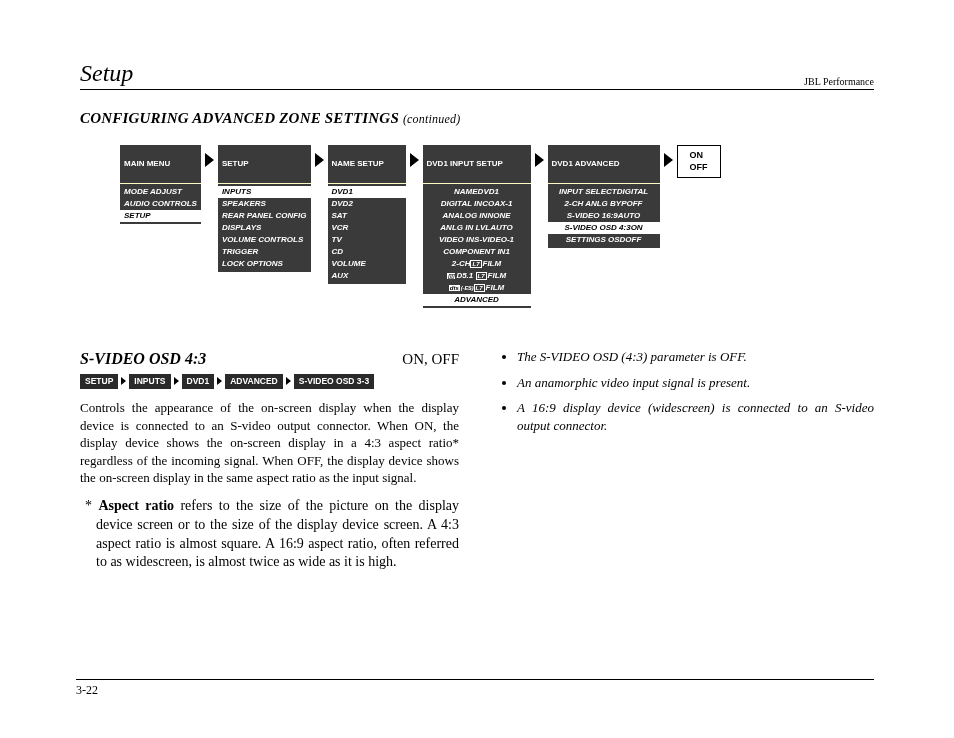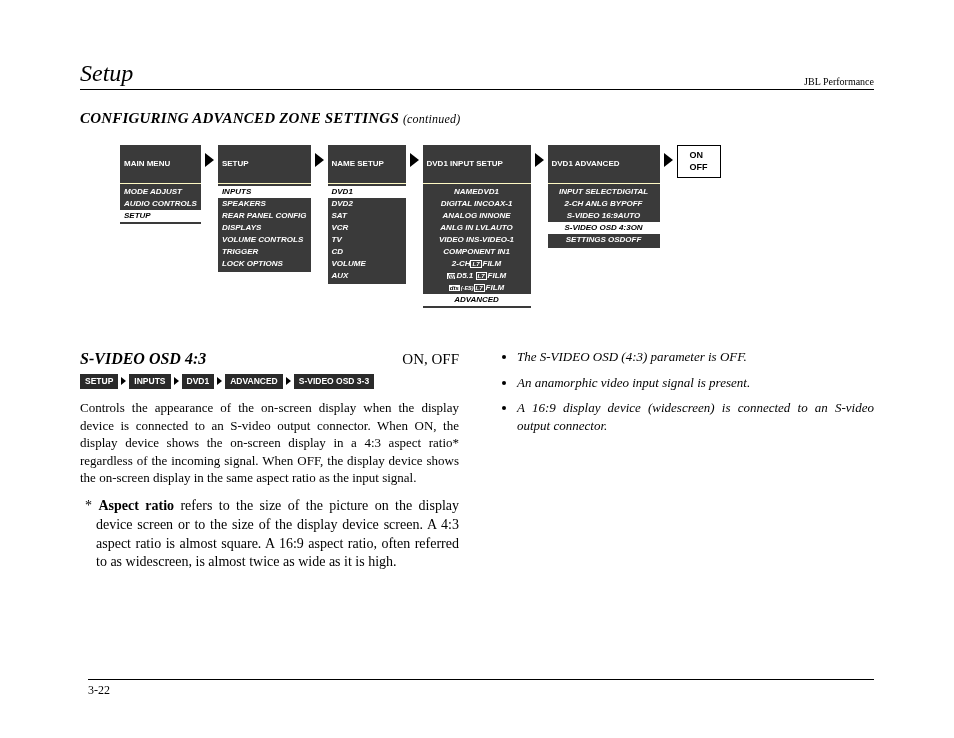--- a/index.html
+++ b/index.html
@@ -128,21 +128,21 @@
   .crumb-arr {
     width: 0; height: 0;
     border-top: 4px solid transparent;
     border-bottom: 4px solid transparent;
     border-left: 5px solid #000;
   }
 
   p { margin-bottom: 10px; text-align: justify; }
   .foot {
     position: absolute;
-    left: 88px; right: 80px; bottom: 40px;
+    left: 76px; right: 80px; bottom: 40px;
     border-top: 1px solid #000;
     font-size: 12px;
     padding-top: 3px;
   }
   .footnote { font-size: 14px; padding-left: 16px; text-indent: -11px; text-align: justify; }
 
   .note-h { font-style: italic; font-weight: bold; }
   .note-body { font-style: italic; text-align: justify; }
   ul { padding-left: 22px; }
   li { font-style: italic; margin-bottom: 8px; text-align: justify; }

